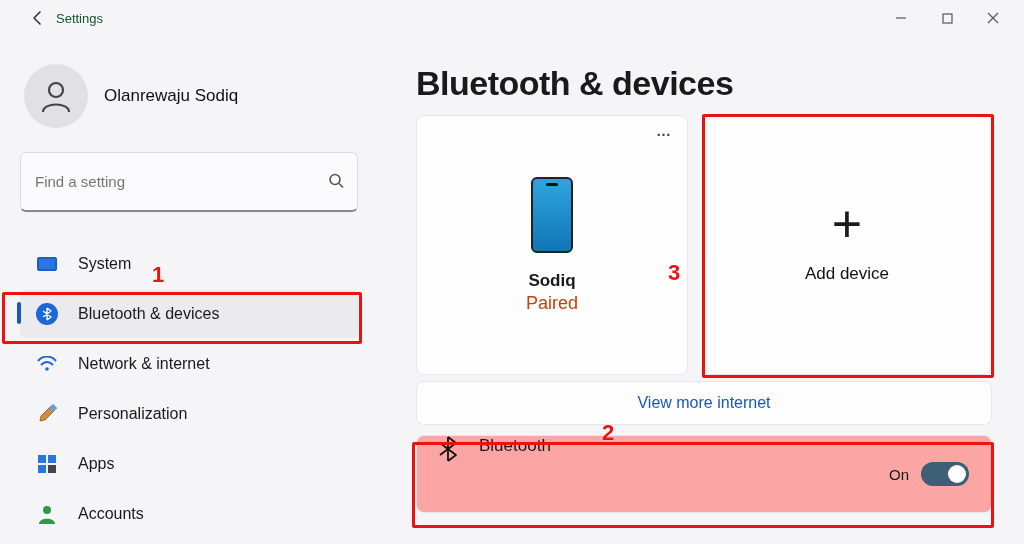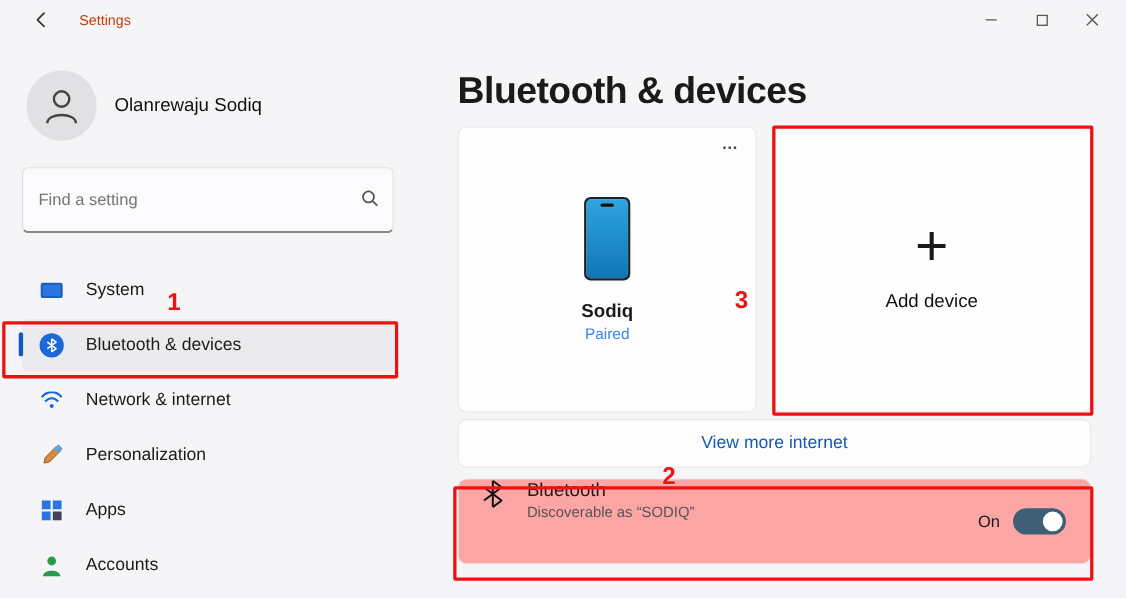--- a/index.html
+++ b/index.html
@@ -19,23 +19,23 @@
     display: flex;
     align-items: center;
     padding: 0 8px;
   }
   .titlebar .back {
     width: 32px; height: 32px;
     display:flex;align-items:center;justify-content:center;
     margin-left: 14px;
   }
   .titlebar .title {
-    margin-left: 18px;
+    margin-left: 2px;
     font-size: 13px;
-    color: #c2410c;
+    color: #14532d;
   }
   .win-controls {
     margin-left: auto;
     display: flex;
   }
   .win-controls .wc {
     width: 46px;
     height: 32px;
     display:flex;align-items:center;justify-content:center;
     color: #555;
@@ -171,21 +171,21 @@
     border:2px solid #222;
     position:relative;
     margin-bottom:18px;
   }
   .phone::before{
     content:""; position:absolute; top:4px; left:50%;
     transform:translateX(-50%);
     width:12px;height:3px;background:#111;border-radius:2px;
   }
   .dev-name { font-size:17px; font-weight:600; }
-  .dev-status { font-size:14px; color:#3b82f6; margin-top:2px; }
+  .dev-status { font-size:18px; color:#c2410c; margin-top:2px; }
   .plus { font-size:52px; font-weight:200; line-height:1; margin-bottom:14px; margin-top:-8px;}
   .add-label { font-size:17px; color:#111; }
 
   .view-more {
     background:#fdfdfe;
     border:1px solid #e7e7ea;
     border-radius:8px;
     height:44px;
     display:flex;
     align-items:center;
@@ -359,21 +359,20 @@
     </div>
 
     <div class="bt-row">
       <span>
         <svg width="18" height="26" viewBox="0 0 18 26">
             <path d="M9 1 L9 25 M9 1 L17 7 L1 19 M9 25 L17 19 L1 7" stroke="#111" stroke-width="1.8" fill="none" stroke-linejoin="round"></path>
           </svg>
       </span>
       <div class="bt-text">
         <div class="bt-title">Bluetooth</div>
-        <div class="bt-sub">Discoverable as “SODIQ”</div>
       </div>
       <div class="bt-right">
         <span>On</span>
         <div class="toggle"></div>
       </div>
     </div>
 
     <div class="anno-box" style="left:324px; top:78px; width:292px; height:264px;"></div>
     <span class="anno-num" style="left:290px; top:224px;">3</span>
 

